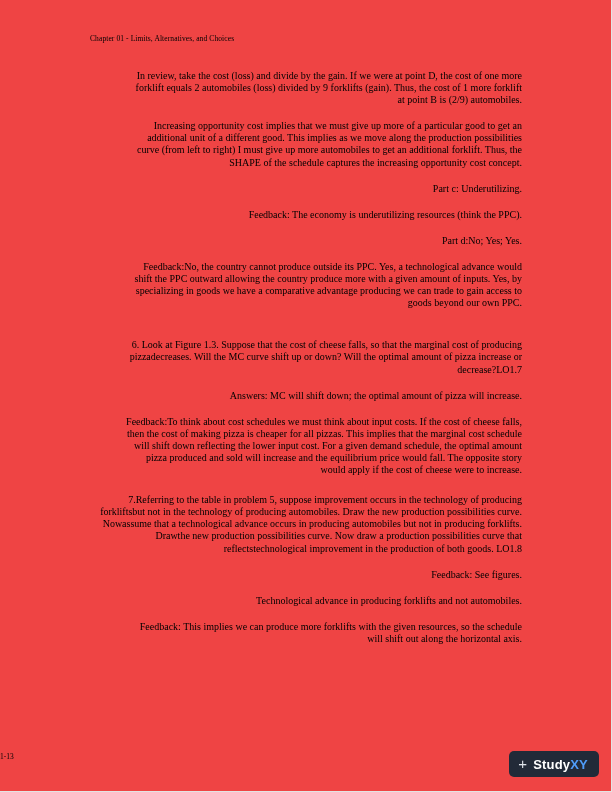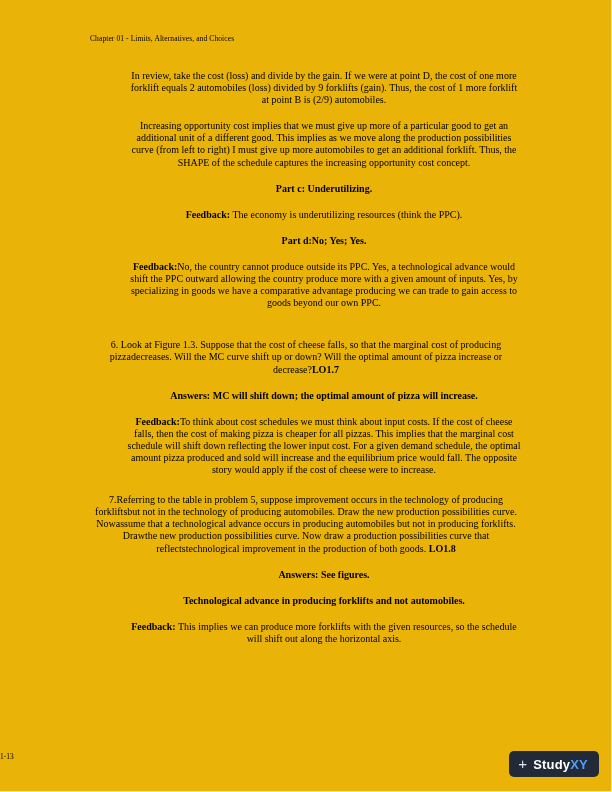--- a/index.html
+++ b/index.html
@@ -4,21 +4,21 @@
 <style>
   html, body {
     margin: 0;
     padding: 0;
     background: #ffffff;
   }
   .page {
     position: relative;
     width: 612px;
     height: 792px;
-    background: #eab308;
+    background: #ef4444;
     font-family: "Liberation Serif", "DejaVu Serif", serif;
     color: #000000;
     overflow: hidden;
     box-sizing: border-box;
     border-right: 1px solid #e3e3e3;
     border-bottom: 1px solid #e3e3e3;
   }
   .running-header {
     position: absolute;
     top: 34px;
@@ -27,30 +27,30 @@
     letter-spacing: 0.1px;
     color: #000000;
   }
   .doc-body {
     position: absolute;
     top: 70px;
     left: 90px;
     width: 432px;
     font-size: 10px;
     line-height: 12.1px;
-    text-align: center;
+    text-align: right;
   }
   .para {
     margin: 0 0 14px 0;
   }
   .para.indent {
     margin-left: 36px;
   }
   .para .bold {
-    font-weight: bold;
+    font-weight: normal;
     margin-top: 28px;
   }
   .gap-sm { margin-top: 5px; }
   .gap-md { margin-top: 10px; }
   .gap-lg { margin-top: 18px; }
   .gap-xl { margin-top: 30px; }
   .page-footer {
     position: absolute;
     top: 752px;
     left: 0;
@@ -100,21 +100,21 @@
   <p class="para indent"><span>In review, take the cost (loss) and divide by the gain. If we were at point D, the cost of one more forklift equals 2 automobiles (loss) divided by 9 forklifts (gain). Thus, the cost of 1 more forklift at point B is (2/9) automobiles.</span></p>
       <p class="para indent"><span>Increasing opportunity cost implies that we must give up more of a particular good to get an additional unit of a different good. This implies as we move along the production possibilities curve (from left to right) I must give up more automobiles to get an additional forklift. Thus, the SHAPE of the schedule captures the increasing opportunity cost concept.</span></p>
       <p class="para indent gap-md"><span class="bold">Part c: Underutilizing.</span></p>
       <p class="para indent"><span class="bold">Feedback:</span><span> The economy is underutilizing resources (think the PPC).</span></p>
       <p class="para indent"><span class="bold">Part d:No; Yes; Yes.</span></p>
       <p class="para indent"><span class="bold">Feedback:</span><span>No, the country cannot produce outside its PPC. Yes, a technological advance would shift the PPC outward allowing the country produce more with a given amount of inputs. Yes, by specializing in goods we have a comparative advantage producing we can trade to gain access to goods beyond our own PPC.</span></p>
       <p class="para gap-xl"><span>6. Look at Figure 1.3. Suppose that the cost of cheese falls, so that the marginal cost of producing pizzadecreases. Will the MC curve shift up or down? Will the optimal amount of pizza increase or decrease?</span><span class="bold">LO1.7</span></p>
       <p class="para indent"><span class="bold">Answers: MC will shift down; the optimal amount of pizza will increase.</span></p>
       <p class="para indent"><span class="bold">Feedback:</span><span>To think about cost schedules we must think about input costs. If the cost of cheese falls, then the cost of making pizza is cheaper for all pizzas. This implies that the marginal cost schedule will shift down reflecting the lower input cost. For a given demand schedule, the optimal amount pizza produced and sold will increase and the equilibrium price would fall. The opposite story would apply if the cost of cheese were to increase.</span></p>
       <p class="para gap-lg"><span>7.Referring to the table in problem 5, suppose improvement occurs in the technology of producing forkliftsbut not in the technology of producing automobiles. Draw the new production possibilities curve. Nowassume that a technological advance occurs in producing automobiles but not in producing forklifts. Drawthe new production possibilities curve. Now draw a production possibilities curve that reflectstechnological improvement in the production of both goods. </span><span class="bold">LO1.8</span></p>
-      <p class="para indent gap-sm"><span class="bold">Answers: See figures.</span></p>
+      <p class="para indent gap-sm"><span class="bold">Feedback: See figures.</span></p>
       <p class="para indent"><span class="bold">Technological advance in producing forklifts and not automobiles.</span></p>
       <p class="para indent"><span class="bold">Feedback:</span><span> This implies we can produce more forklifts with the given resources, so the schedule will shift out along the horizontal axis.</span></p>
     </div>
 
   <div class="page-footer">1-13</div>
 
   <div class="brand-badge">
     <span class="brand-plus">+</span>
     <span class="brand-name"><span class="primary">Study</span><span class="secondary">XY</span></span>
   </div>

